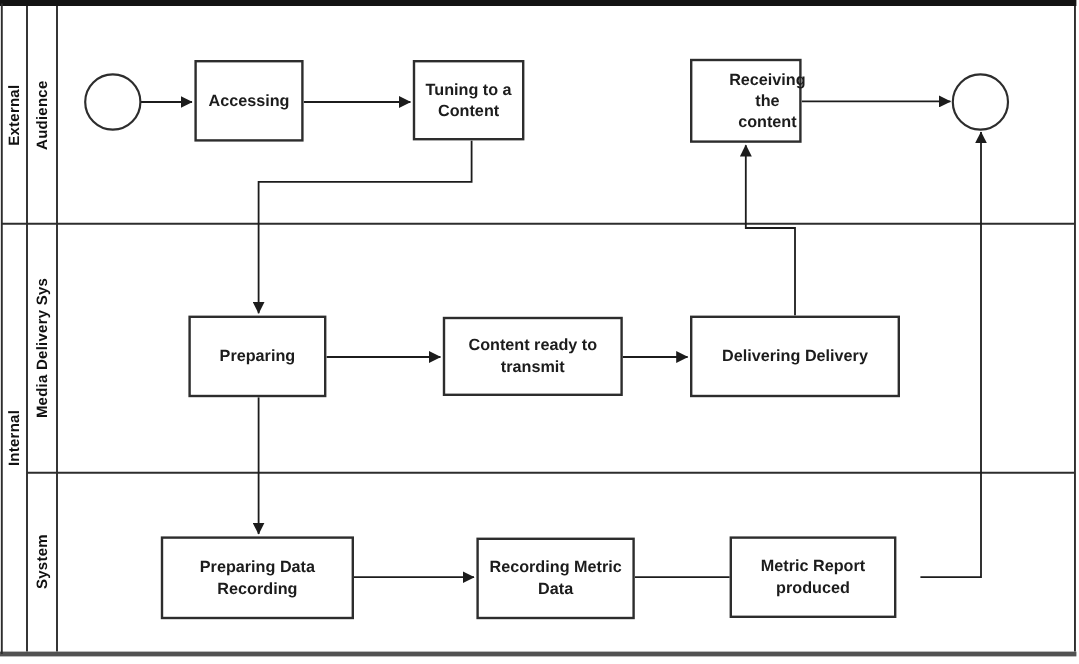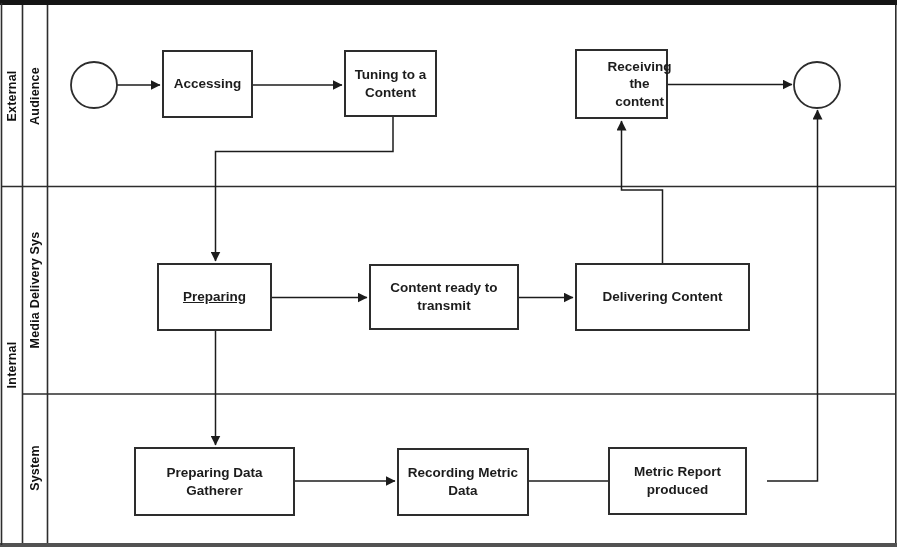--- a/index.html
+++ b/index.html
@@ -84,25 +84,25 @@
   <div class="vlabel" style="left:35px; top:96px;">Audience</div>
   <div class="vlabel" style="left:35px; top:290px;">Media Delivery Sys</div>
   <div class="vlabel" style="left:35px; top:468px;">System</div>
 
   <div class="node" style="left:344px; top:50px; width:93px; height:67px;">Tuning to a
 Content</div>
   <div class="node" style="left:162px; top:50px; width:91px; height:68px;">Accessing</div>
   <div class="node" style="left:575px; top:49px; width:93px; height:70px;padding-left:40px;">Receiving
 the content</div>
 
-  <div class="node" style="left:157px; top:263px; width:115px; height:68px;text-decoration:underline;">Preparing</div>
+  <div class="node" style="left:157px; top:263px; width:115px; height:68px;">Preparing</div>
   <div class="node" style="left:369px; top:264px; width:150px; height:66px;">Content ready to
 transmit</div>
-  <div class="node" style="left:575px; top:263px; width:175px; height:68px;">Delivering Content</div>
+  <div class="node" style="left:575px; top:263px; width:175px; height:68px;">Delivering Delivery</div>
 
   <div class="node" style="left:134px; top:447px; width:161px; height:69px;">Preparing Data
-Gatherer</div>
+Recording</div>
   <div class="node" style="left:397px; top:448px; width:132px; height:68px;">Recording Metric
 Data</div>
   <div class="node" style="left:608px; top:447px; width:139px; height:68px;">Metric Report
 produced</div>
 
 </div>
 
 </body></html>

